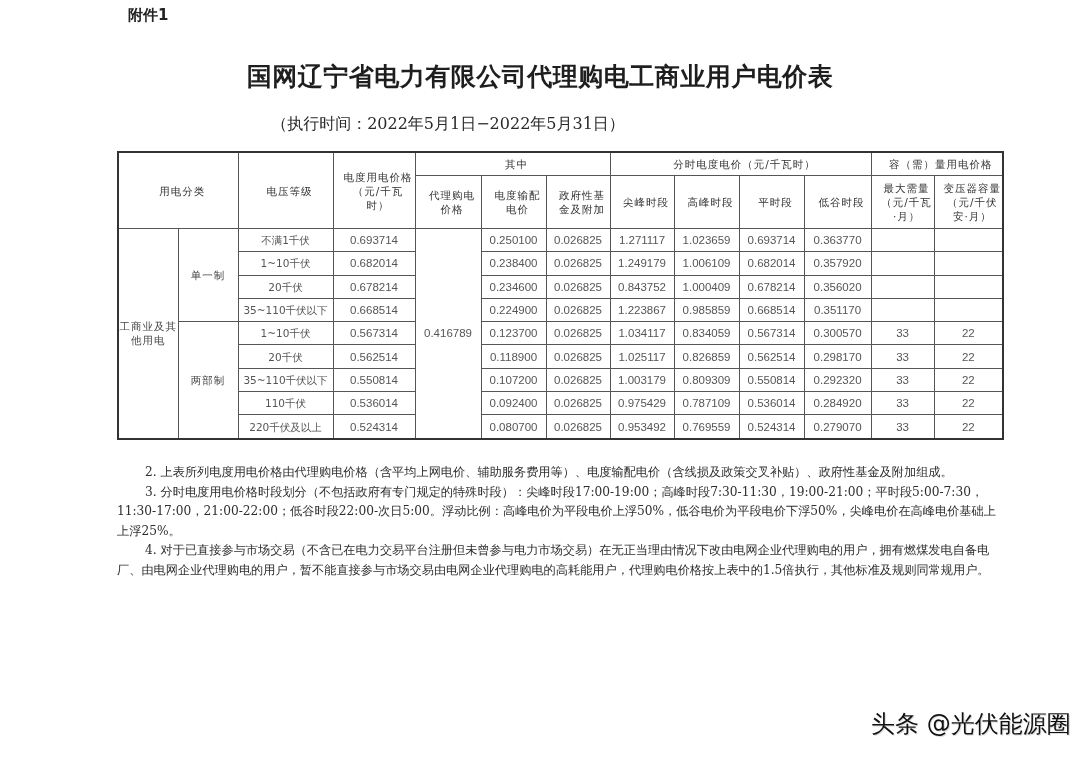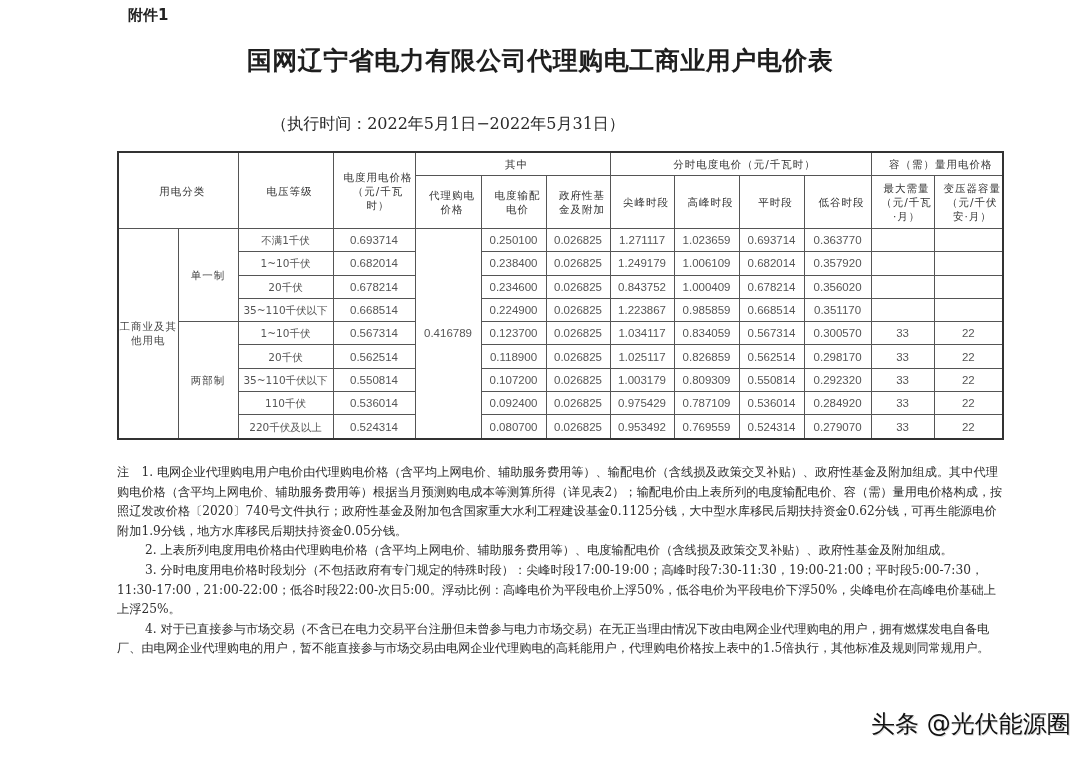--- a/index.html
+++ b/index.html
@@ -1,21 +1,21 @@
 <!DOCTYPE html>
 <html><head>
 <meta charset="utf-8">
 <style>
   html, body { margin:0; padding:0; }
   body {
     width:1080px; height:763px; background:#ffffff; position:relative; overflow:hidden;
     font-family: "DejaVu Serif", "Liberation Serif", serif; color:#2a2a2a;
   }
   .attach { position:absolute; left:104px; top:6px; font-family:"DejaVu Sans","Liberation Sans",sans-serif; font-size:15px; font-weight:bold; color:#222;margin-left:24px; }
-  .title { position:absolute; left:0; width:1080px; top:44px; text-align:center; font-size:25px; font-weight:bold; color:#1e1e1e; letter-spacing:0.5px; }
+  .title { position:absolute; left:0; width:1080px; top:60px; text-align:center; font-size:25px; font-weight:bold; color:#1e1e1e; letter-spacing:0.5px; }
   .period { position:absolute; left:0; width:896px; top:114px; text-align:center; font-size:16px; color:#2a2a2a; }
   table.price {
     position:absolute; left:117px; top:151px; width:885px;
     border-collapse:collapse; table-layout:fixed;
     font-family:"DejaVu Sans","Liberation Sans",sans-serif; font-size:11px; color:#444;
   }
   table.price td, table.price th {
     border:1px solid #555; text-align:center; vertical-align:middle; padding:0; font-weight:normal;
     line-height:14px;
   }
@@ -192,19 +192,18 @@
         <td class="num">0.769559</td>
         <td class="num">0.524314</td>
         <td class="num">0.279070</td>
         <td class="num">33</td>
         <td class="num">22</td>
       </tr>
     </tbody>
 </table>
 
 <div class="notes">
-  <p>注　1. 电网企业代理购电用户电价由代理购电价格（含平均上网电价、辅助服务费用等）、输配电价（含线损及政策交叉补贴）、政府性基金及附加组成。其中代理购电价格（含平均上网电价、辅助服务费用等）根据当月预测购电成本等测算所得（详见表2）；输配电价由上表所列的电度输配电价、容（需）量用电价格构成，按照辽发改价格〔2020〕740号文件执行；政府性基金及附加包含国家重大水利工程建设基金0.1125分钱，大中型水库移民后期扶持资金0.62分钱，可再生能源电价附加1.9分钱，地方水库移民后期扶持资金0.05分钱。</p>
   <p class="ind">2. 上表所列电度用电价格由代理购电价格（含平均上网电价、辅助服务费用等）、电度输配电价（含线损及政策交叉补贴）、政府性基金及附加组成。</p>
   <p class="ind">3. 分时电度用电价格时段划分（不包括政府有专门规定的特殊时段）：尖峰时段17:00-19:00；高峰时段7:30-11:30，19:00-21:00；平时段5:00-7:30，11:30-17:00，21:00-22:00；低谷时段22:00-次日5:00。浮动比例：高峰电价为平段电价上浮50%，低谷电价为平段电价下浮50%，尖峰电价在高峰电价基础上上浮25%。</p>
   <p class="ind">4. 对于已直接参与市场交易（不含已在电力交易平台注册但未曾参与电力市场交易）在无正当理由情况下改由电网企业代理购电的用户，拥有燃煤发电自备电厂、由电网企业代理购电的用户，暂不能直接参与市场交易由电网企业代理购电的高耗能用户，代理购电价格按上表中的1.5倍执行，其他标准及规则同常规用户。</p>
 </div>
 
 <div class="watermark">头条 @光伏能源圈</div>
 
 </body></html>

